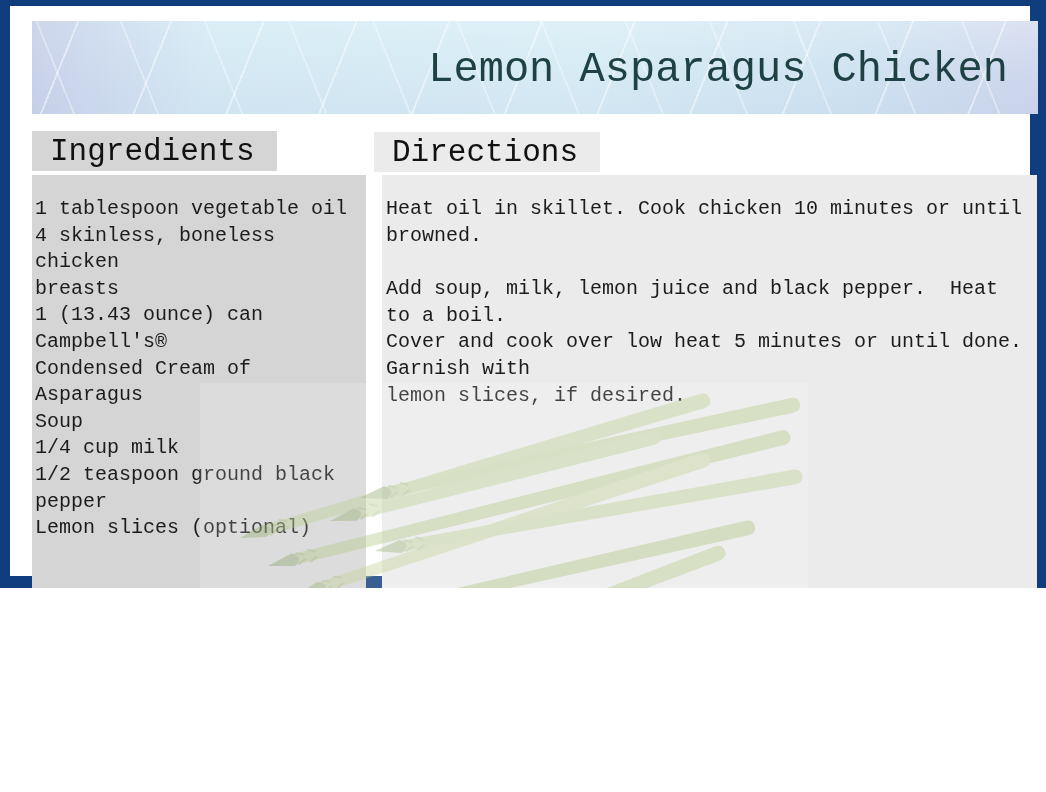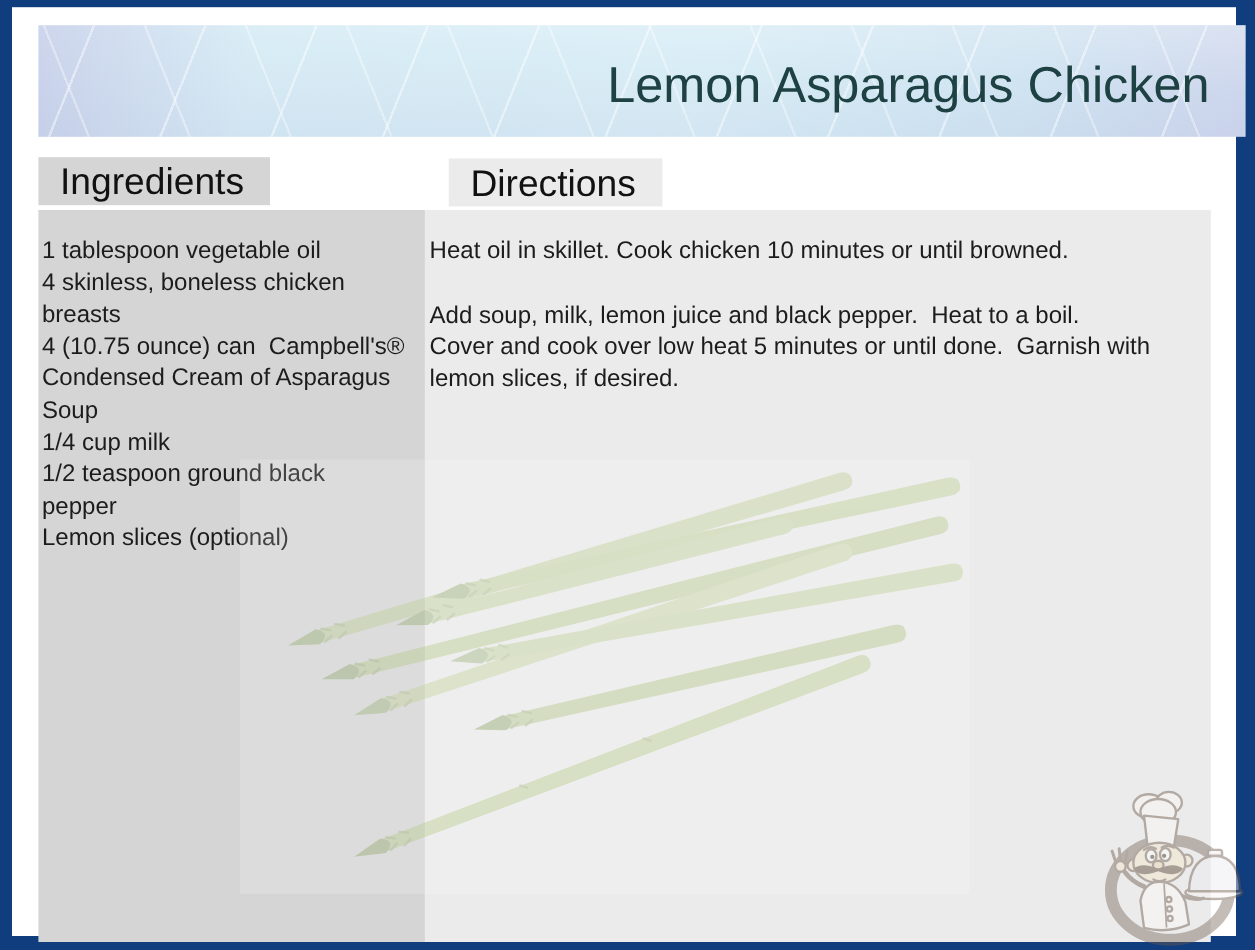--- a/index.html
+++ b/index.html
@@ -1,17 +1,17 @@
 <!DOCTYPE html>
 <html style="--border-navy: #0f3d7d; --banner-blue-light: #d9edf6; --banner-blue: #cfe3f1; --banner-lavender: #cdd5ec; --title-text: #1e4243; --heading-text: #111111; --body-text: #1c1c1c; --ingredients-panel: #d5d5d5; --directions-panel: #ebebeb; --asparagus-green: #c7d7a3; --chef-outline: #6f5b4e;"><head>
 <meta charset="utf-8">
 <style>
   html,body{margin:0;padding:0;}
   body{width:1046px;height:792px;font-family:"Liberation Sans","DejaVu Sans",sans-serif;}
-  .page{position:relative;width:1046px;height:792px;background:var(--border-navy,#0f3d7d);overflow:hidden;}
+  .page{position:relative;width:1046px;height:588px;background:var(--border-navy,#0f3d7d);overflow:hidden;font-family:Liberation Mono, monospace;}
   .inner{position:absolute;left:10px;top:6px;right:16px;bottom:12px;background:#ffffff;}
 
   
   .banner{
     position:absolute;left:22px;top:15px;width:1006px;height:93px;
     background:
       repeating-linear-gradient(112deg, rgba(255,255,255,0) 0 42px, rgba(255,255,255,0.45) 42px 44px, rgba(255,255,255,0) 44px 86px),
       repeating-linear-gradient(68deg, rgba(255,255,255,0) 0 38px, rgba(255,255,255,0.35) 38px 40px, rgba(255,255,255,0) 40px 78px),
       linear-gradient(183deg, rgba(255,255,255,0.28) 0%, rgba(255,255,255,0) 40%, rgba(120,130,190,0.10) 100%),
       linear-gradient(103deg, var(--banner-lavender,#cdd5ec) 0%, var(--banner-blue-light,#d9edf6) 18%, var(--banner-blue-light,#daeef6) 55%, var(--banner-blue,#cfe3f1) 82%, var(--banner-lavender,#cdd5ec) 100%);
@@ -25,21 +25,21 @@
   .head{
     position:absolute;height:40px;line-height:42px;font-size:31px;
     color:var(--heading-text,#111111);padding:0 22px 0 18px;width:fit-content;
   }
   .ing-head{left:22px;top:125px;background:var(--ingredients-panel,#d5d5d5);}
   .dir-head{left:364px;top:126px;background:var(--directions-panel,#ebebeb);}
 
   
   .panel{position:absolute;top:169px;height:610px;}
   .ing-panel{left:22px;width:334px;background:var(--ingredients-panel,#d5d5d5);}
-  .dir-panel{left:344px;width:655px;background:var(--directions-panel,#ebebeb);}
+  .dir-panel{left:372px;width:655px;background:var(--directions-panel,#ebebeb);}
 
   .ing-body{padding:21px 4px 0 3px;font-size:20px;line-height:26.6px;color:var(--body-text,#1c1c1c);}
   .ing-item{margin:0;white-space:pre-wrap;}
 
   .dir-body{padding:21px 6px 0 4px;font-size:20px;line-height:26.6px;color:var(--body-text,#1c1c1c);}
   .dir-step{margin:0;white-space:pre-wrap;}
   .dir-step + .dir-step{margin-top:27px;}
 
   
   .asparagus{position:absolute;left:185px;top:375px;width:615px;height:370px;z-index:3;}
@@ -56,21 +56,21 @@
     </header>
 
     <div class="head ing-head">Ingredients</div>
     <div class="head dir-head">Directions</div>
 
     <section class="panel ing-panel">
       <div class="ing-body">
           <div class="ing-item">1 tablespoon vegetable oil</div>
           <div class="ing-item">4 skinless, boneless chicken
 breasts</div>
-          <div class="ing-item">4 (10.75 ounce) can  Campbell's®
+          <div class="ing-item">1 (13.43 ounce) can  Campbell's®
 Condensed Cream of Asparagus
 Soup</div>
           <div class="ing-item">1/4 cup milk</div>
           <div class="ing-item">1/2 teaspoon ground black
 pepper</div>
           <div class="ing-item">Lemon slices (optional)</div>
         </div>
     </section>
 
     <section class="panel dir-panel">

